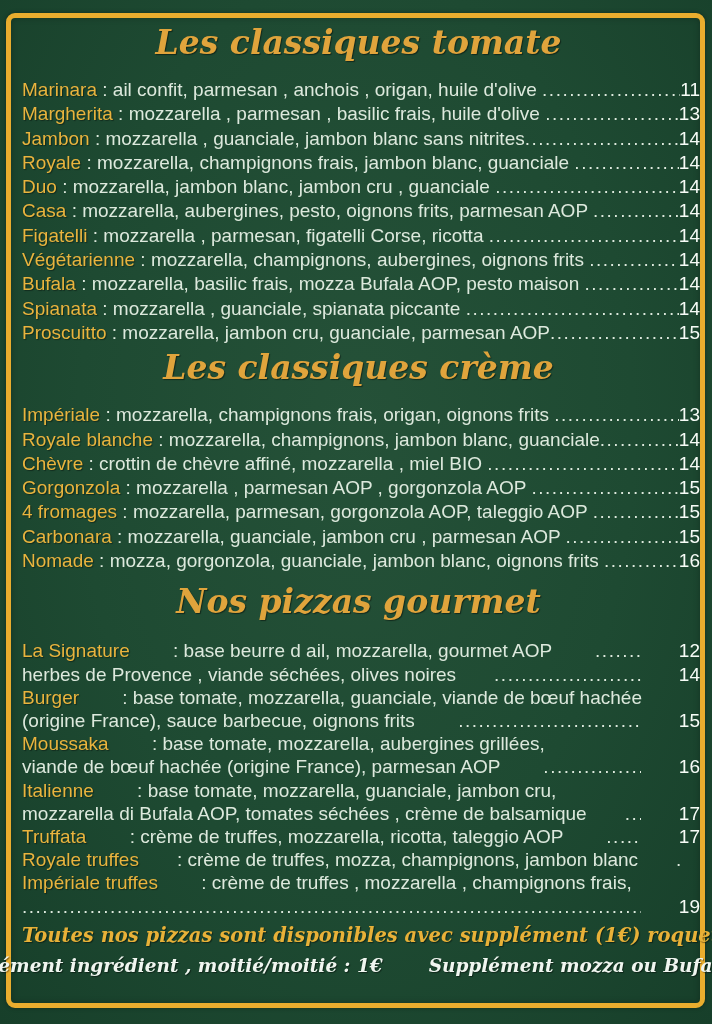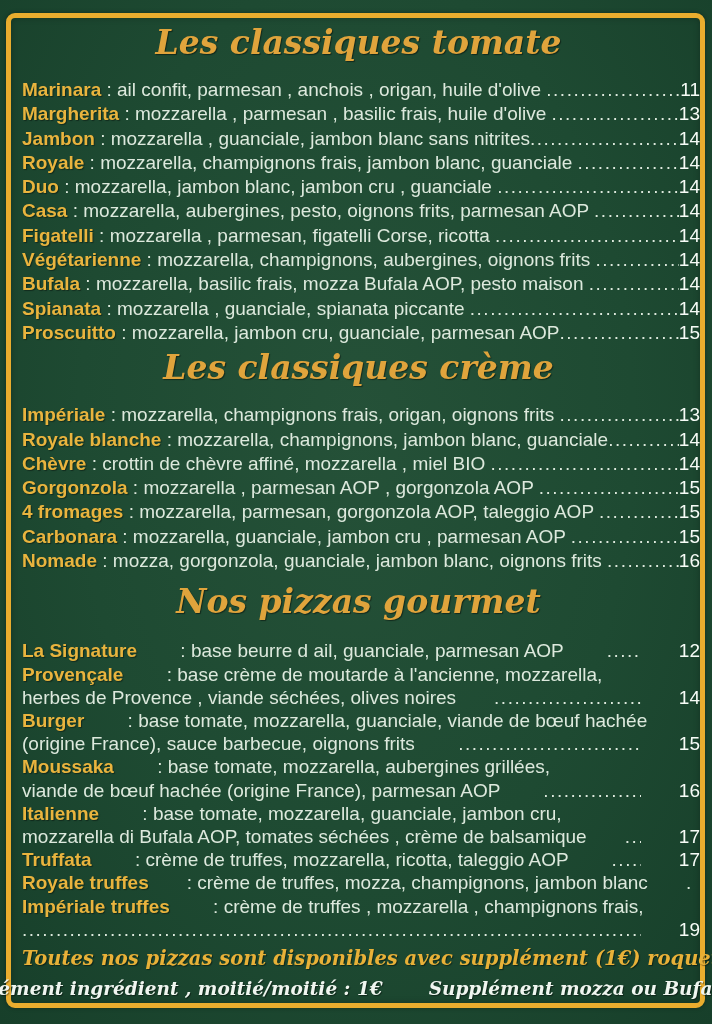--- a/index.html
+++ b/index.html
@@ -47,21 +47,21 @@
     align-items: baseline;
     line-height: 24.3px;
     font-size: 19px;
     color: #dde9dd;
     white-space: pre;
     overflow: hidden;
   }
   .section-2 .line { line-height: 23.2px; gap: 38px; }
   .item-name {
     color: #e9b43e;
-    font-weight: bold;
+    font-weight: normal;
     white-space: pre;
     text-shadow: 1px 1px 1px rgba(0,0,0,.4);
   }
   .item-desc { white-space: pre; text-align: center; }
   .leader {
     flex: 1 1 auto;
     min-width: 6px;
     overflow: hidden;
     white-space: nowrap;
     letter-spacing: 1.5px;
@@ -162,24 +162,23 @@
           <div class="menu-item">
             <div class="line"><span class="item-name">Carbonara</span><span class="item-desc"> : mozzarella, guanciale, jambon cru , parmesan AOP </span><span class="leader">..............................................................................................................</span><span class="price">15</span></div>
           </div>
           <div class="menu-item">
             <div class="line"><span class="item-name">Nomade</span><span class="item-desc"> : mozza, gorgonzola, guanciale, jambon blanc, oignons frits </span><span class="leader">..............................................................................................................</span><span class="price">16</span></div>
           </div>
         </div>
         <div class="section section-2">
           <div class="section-title">Nos pizzas gourmet</div>
           <div class="menu-item">
-            <div class="line"><span class="item-name">La Signature</span><span class="item-desc"> : base beurre d ail, guanciale, parmesan AOP </span><span class="leader">..............................................................................................................</span><span class="price">12</span></div>
-          </div>
-          <div class="menu-item">
-            <div class="line"><span class="item-name">Provençale</span><span class="item-desc"> : base crème de moutarde à l'ancienne, mozzarella,</span></div>
+            <div class="line"><span class="item-name">La Signature</span><span class="item-desc"> : base beurre d ail, mozzarella, gourmet AOP </span><span class="leader">..............................................................................................................</span><span class="price">12</span></div>
+          </div>
+          <div class="menu-item">
             <div class="line"><span class="item-desc">herbes de Provence , viande séchées, olives noires</span><span class="leader">..............................................................................................................</span><span class="price">14</span></div>
           </div>
           <div class="menu-item">
             <div class="line"><span class="item-name">Burger</span><span class="item-desc"> : base tomate, mozzarella, guanciale, viande de bœuf hachée</span></div>
             <div class="line"><span class="item-desc">(origine France), sauce barbecue, oignons frits </span><span class="leader">..............................................................................................................</span><span class="price">15</span></div>
           </div>
           <div class="menu-item">
             <div class="line"><span class="item-name">Moussaka</span><span class="item-desc"> : base tomate, mozzarella, aubergines grillées,</span></div>
             <div class="line"><span class="item-desc">viande de bœuf hachée (origine France), parmesan AOP </span><span class="leader">..............................................................................................................</span><span class="price">16</span></div>
           </div>

